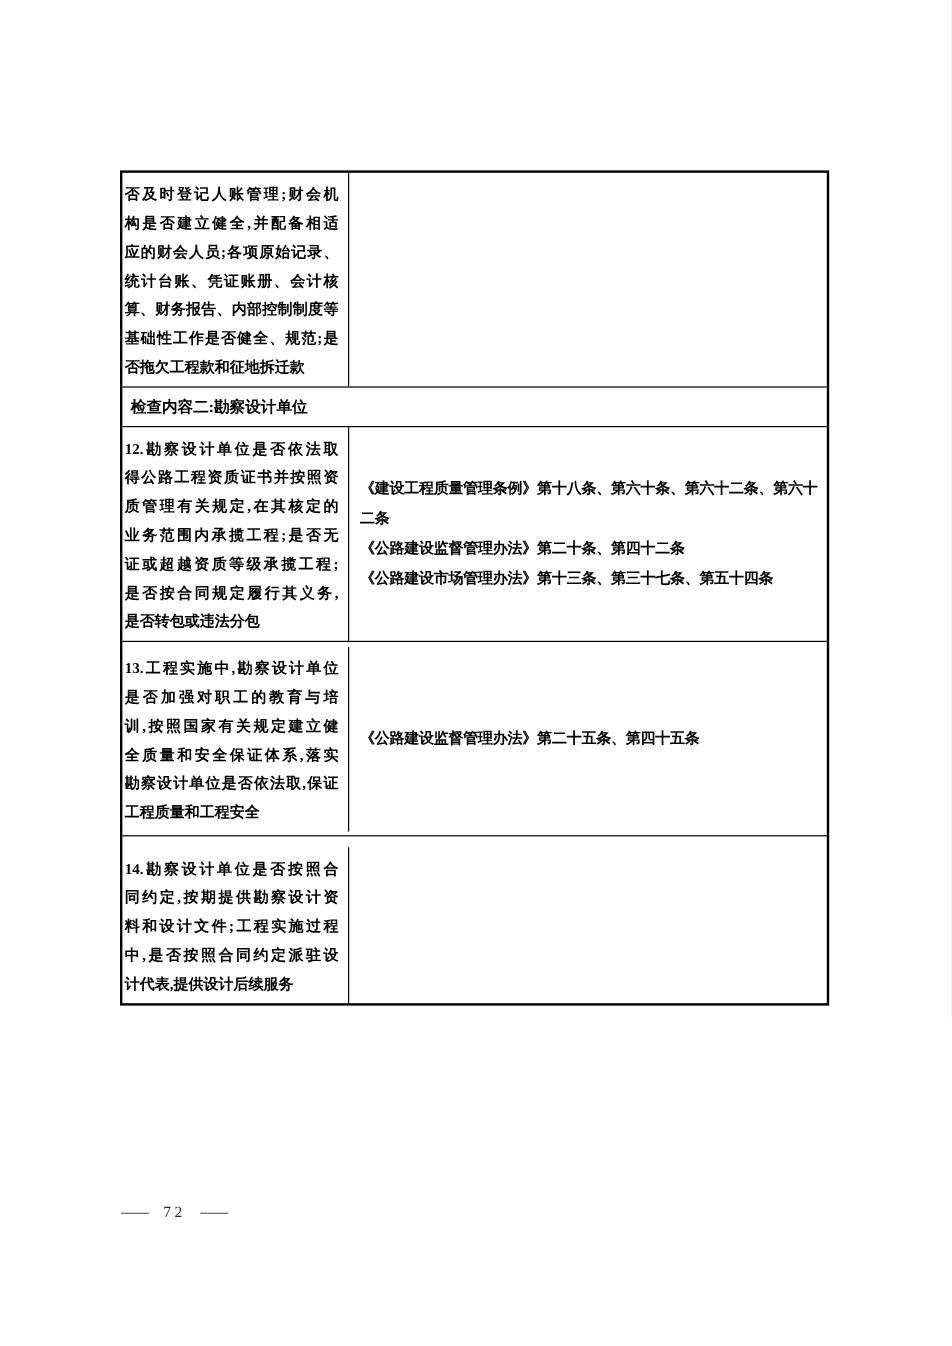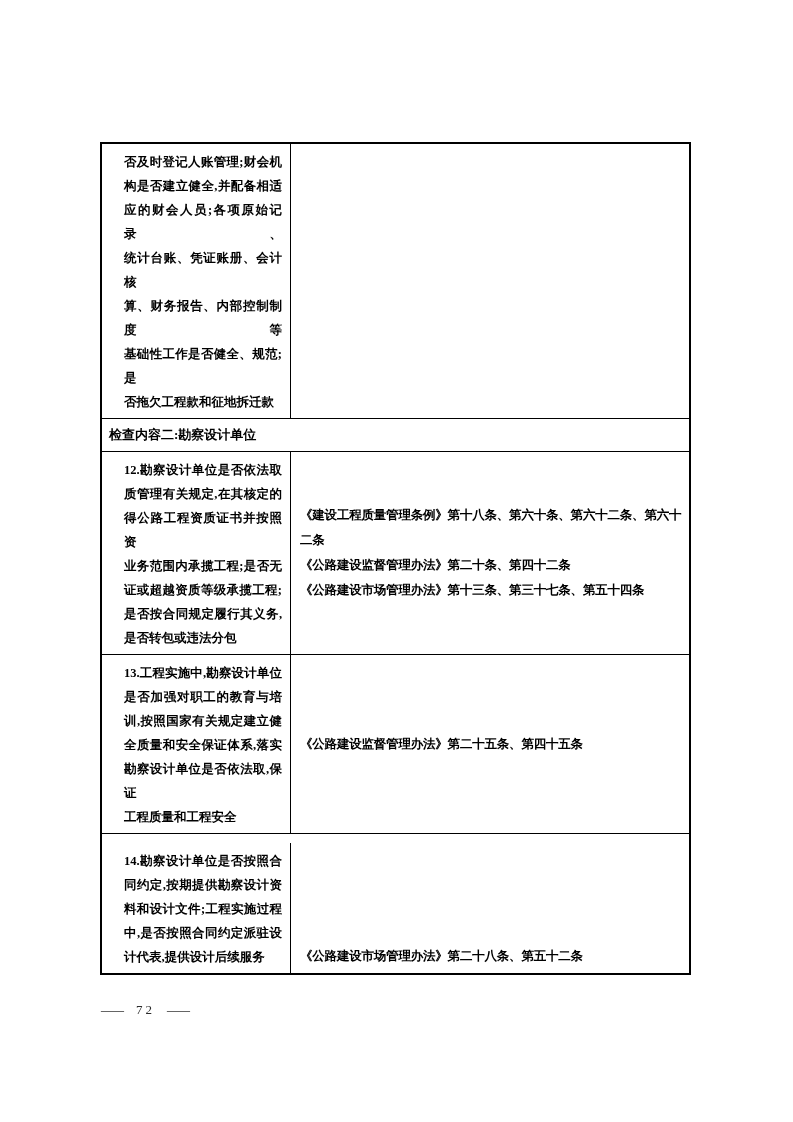--- a/index.html
+++ b/index.html
@@ -29,21 +29,21 @@
   .trow:first-child { border-top: none; }
   .cell {
     box-sizing: border-box;
     font-weight: bold;
     font-size: 12.5px;
   }
   .cell-left {
     width: 189px;
     flex: 0 0 189px;
     border-right: 1px solid #000000;
-    padding: 6px 8px 4px 22px;
+    padding: 6px 8px 4px 2px;
     line-height: 24px;
   }
   .cell-right {
     flex: 1 1 auto;
     padding: 4px 3px 4px 9px;
     line-height: 25px;
     display: flex;
     flex-direction: column;
     justify-content: center;
   }
@@ -110,22 +110,22 @@
       <div class="cell cell-right"></div>
     </div>
 
     <div class="trow rhead">
       <div>检查内容二:勘察设计单位</div>
     </div>
 
     <div class="trow r12">
       <div class="cell cell-left">
           <div class="tline">12.勘察设计单位是否依法取</div>
+          <div class="tline">得公路工程资质证书并按照资</div>
           <div class="tline">质管理有关规定,在其核定的</div>
-          <div class="tline">得公路工程资质证书并按照资</div>
           <div class="tline">业务范围内承揽工程;是否无</div>
           <div class="tline">证或超越资质等级承揽工程;</div>
           <div class="tline">是否按合同规定履行其义务,</div>
           <div class="tline">是否转包或违法分包</div>
         </div>
       <div class="cell cell-right">
           <div class="tline">《建设工程质量管理条例》第十八条、第六十条、第六十二条、第六十</div>
           <div class="tline">二条</div>
           <div class="tline">《公路建设监督管理办法》第二十条、第四十二条</div>
           <div class="tline">《公路建设市场管理办法》第十三条、第三十七条、第五十四条</div>
@@ -147,23 +147,20 @@
     </div>
 
     <div class="trow r14">
       <div class="cell cell-left">
           <div class="tline">14.勘察设计单位是否按照合</div>
           <div class="tline">同约定,按期提供勘察设计资</div>
           <div class="tline">料和设计文件;工程实施过程</div>
           <div class="tline">中,是否按照合同约定派驻设</div>
           <div class="tline">计代表,提供设计后续服务</div>
         </div>
-      <div class="cell cell-right">
-          <div class="tline">《公路建设市场管理办法》第二十八条、第五十二条</div>
-        </div>
     </div>
 
 
   </div>
 
   <div class="footer">
     <span class="dash">—</span>
     <span class="pnum">72</span>
     <span class="dash">—</span>
   </div>

